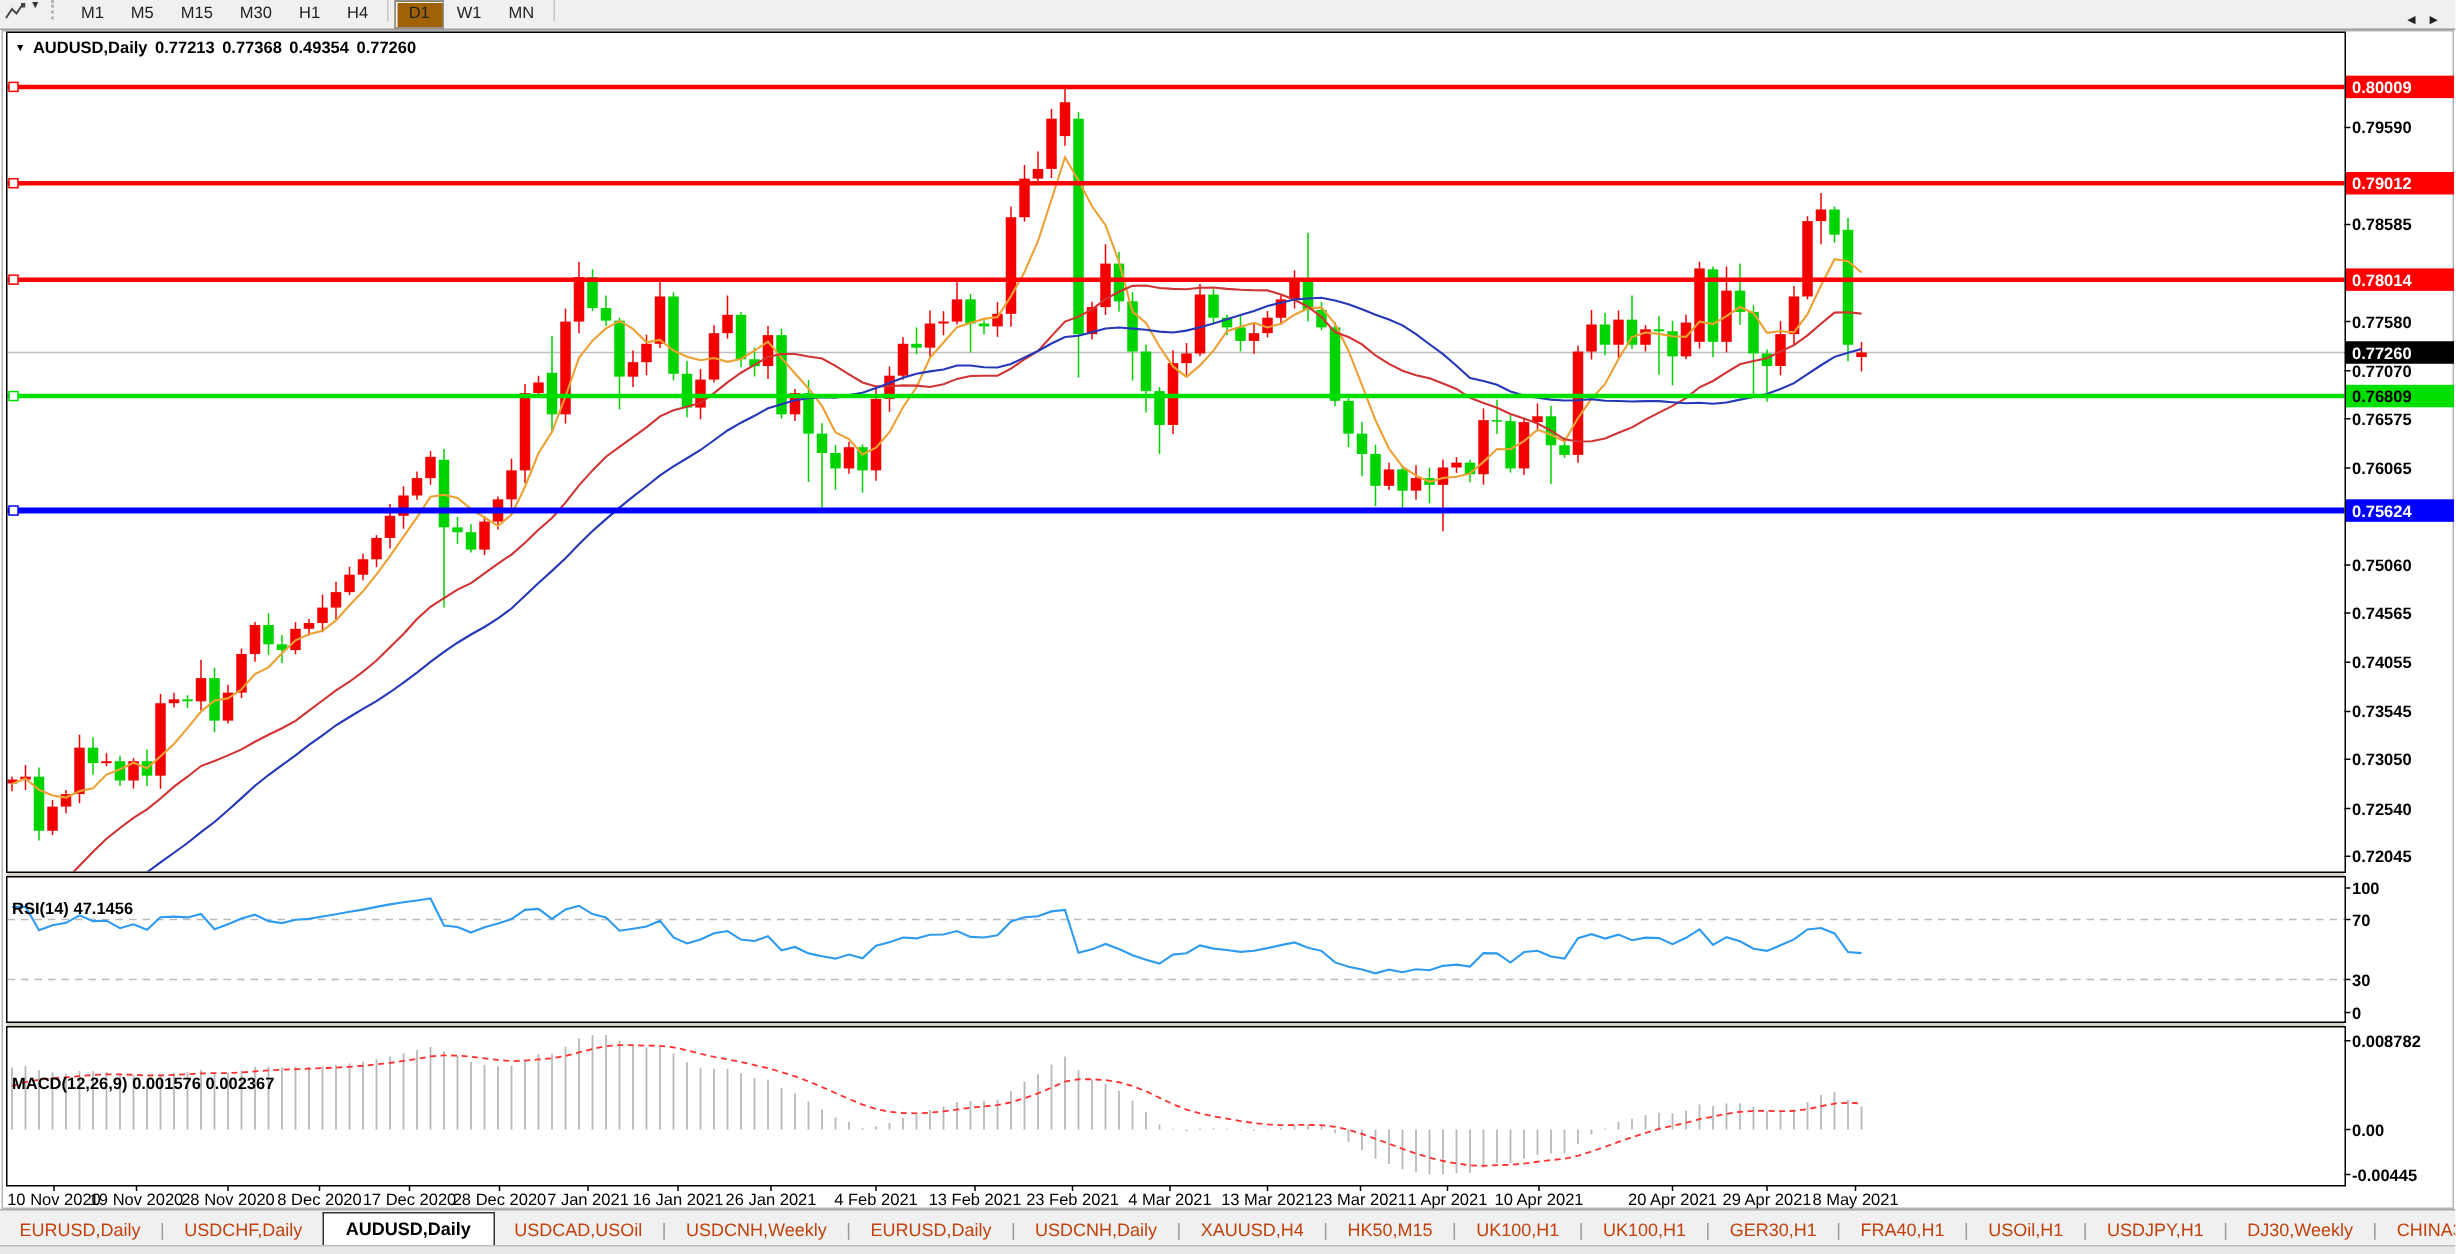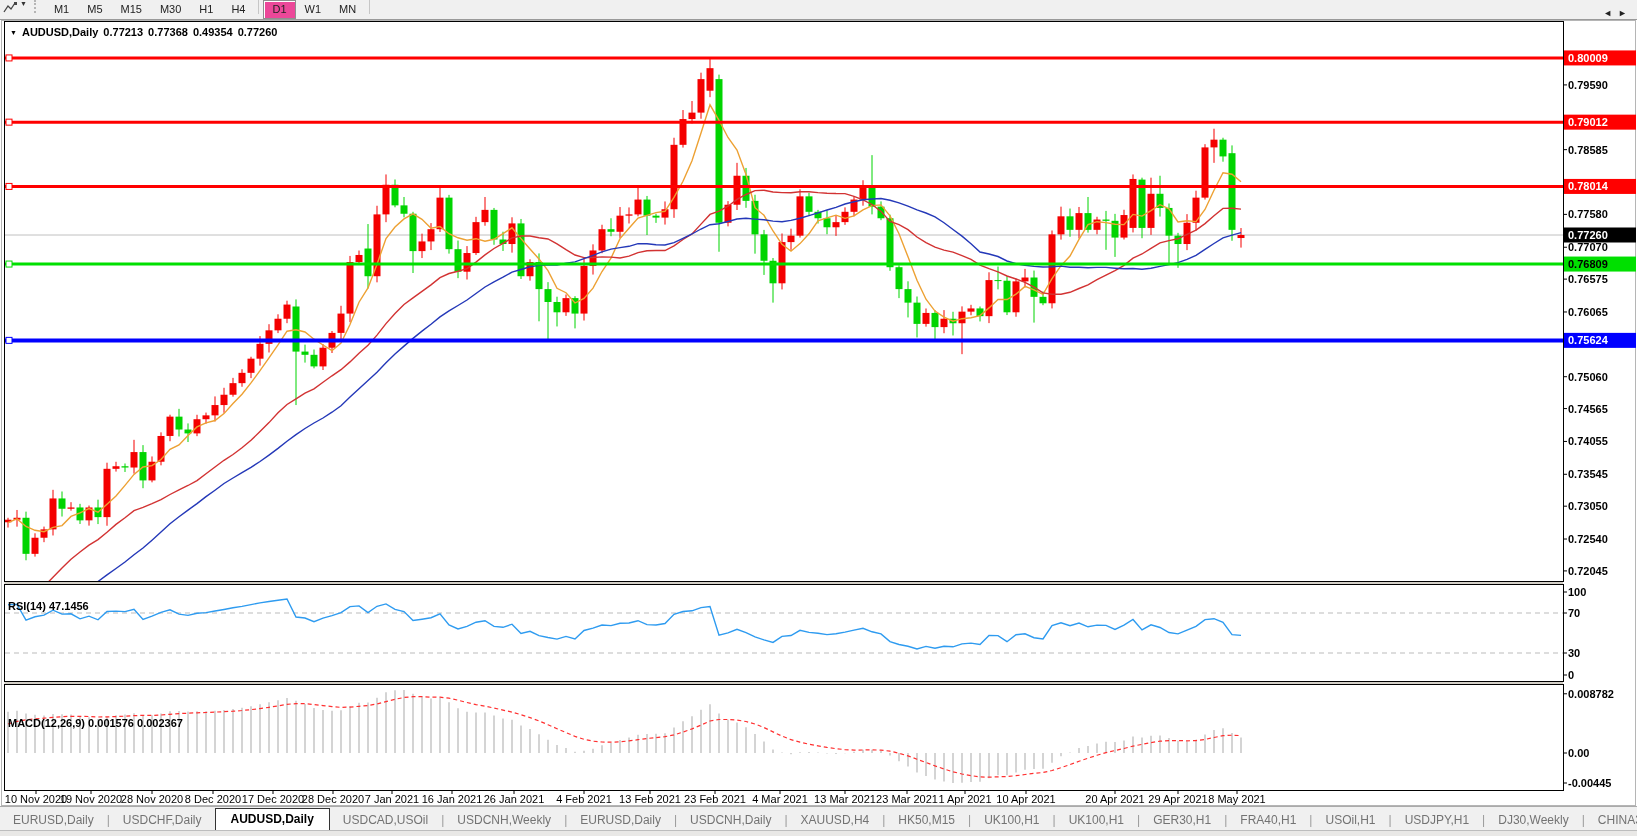--- a/index.html
+++ b/index.html
@@ -7,34 +7,34 @@
   #stage{position:relative;width:1637px;height:836px;background:#fff;}
   
   #toolbar{position:absolute;left:0;top:0;width:1637px;height:19px;background:#f0f0f0;
     border-bottom:1px solid #9a9a9a;display:flex;align-items:center;z-index:5;}
   #toolbar .toolgroup{display:flex;height:100%;}
   .tool-icon{width:20px;height:16px;display:flex;align-items:center;justify-content:center;}
   .caret{font-size:7px;color:#333;margin:0 3px 0 0;}
   .grip{width:5px;height:13px;margin:0 4px;border-left:2px dotted #b5b5b5;}
   .vsep{width:1px;height:14px;background:#c6c6c6;margin:0 4px;}
   .tfbtn{font-size:11px;color:#222;padding:1px 8px;height:15px;line-height:15px;border:1px solid transparent;cursor:default;}
-  .tfbtn.active{background:#ec4899;border:1px solid #8f8f8f;box-shadow:inset 1px 1px 0 #fff;}
+  .tfbtn.active{background:#a16207;border:1px solid #8f8f8f;box-shadow:inset 1px 1px 0 #fff;}
   
   .overlay{position:absolute;z-index:4;font-size:11px;font-weight:bold;color:#000;white-space:pre;}
   #chart-title{left:10px;top:26px;display:flex;align-items:center;gap:5px;}
   #chart-title .tcaret{font-size:7px;}
   #rsi-label{left:8px;top:556px;margin-top:44px;}
   #macd-label{left:8px;top:689px;margin-top:28px;}
   
   #chart-svg{position:absolute;left:0;top:0;z-index:1;}
   svg text{font-family:"Liberation Sans",sans-serif;}
   
   #tabbar{position:absolute;left:0;top:806px;width:1637px;height:24px;background:#f0f0f0;
     border-top:1px solid #aaa;display:flex;align-items:flex-end;overflow:hidden;z-index:5;}
-  .tab{font-size:12px;color:#737373;padding:3px 13px 4px 13px;white-space:nowrap;cursor:default;}
+  .tab{font-size:12px;color:#c2410c;padding:3px 13px 4px 13px;white-space:nowrap;cursor:default;}
   .tab.active{background:#fff;color:#000;font-weight:bold;border:1px solid #333;border-bottom:none;
     padding:3px 15px 5px 15px;}
   .tabsep{color:#999;font-size:12px;padding-bottom:4px;}
   #tab-arrows{position:absolute;right:4px;top:8px;font-size:9px;color:#222;letter-spacing:6px;z-index:6;background:#f0f0f0;padding-left:6px;}
   #statusbar{position:absolute;left:0;top:830px;width:1637px;height:6px;background:#e9e8e6;border-top:1px solid #bdbdbd;z-index:5;}
 </style>
 </head>
 <body>
 
 <div id="stage">

